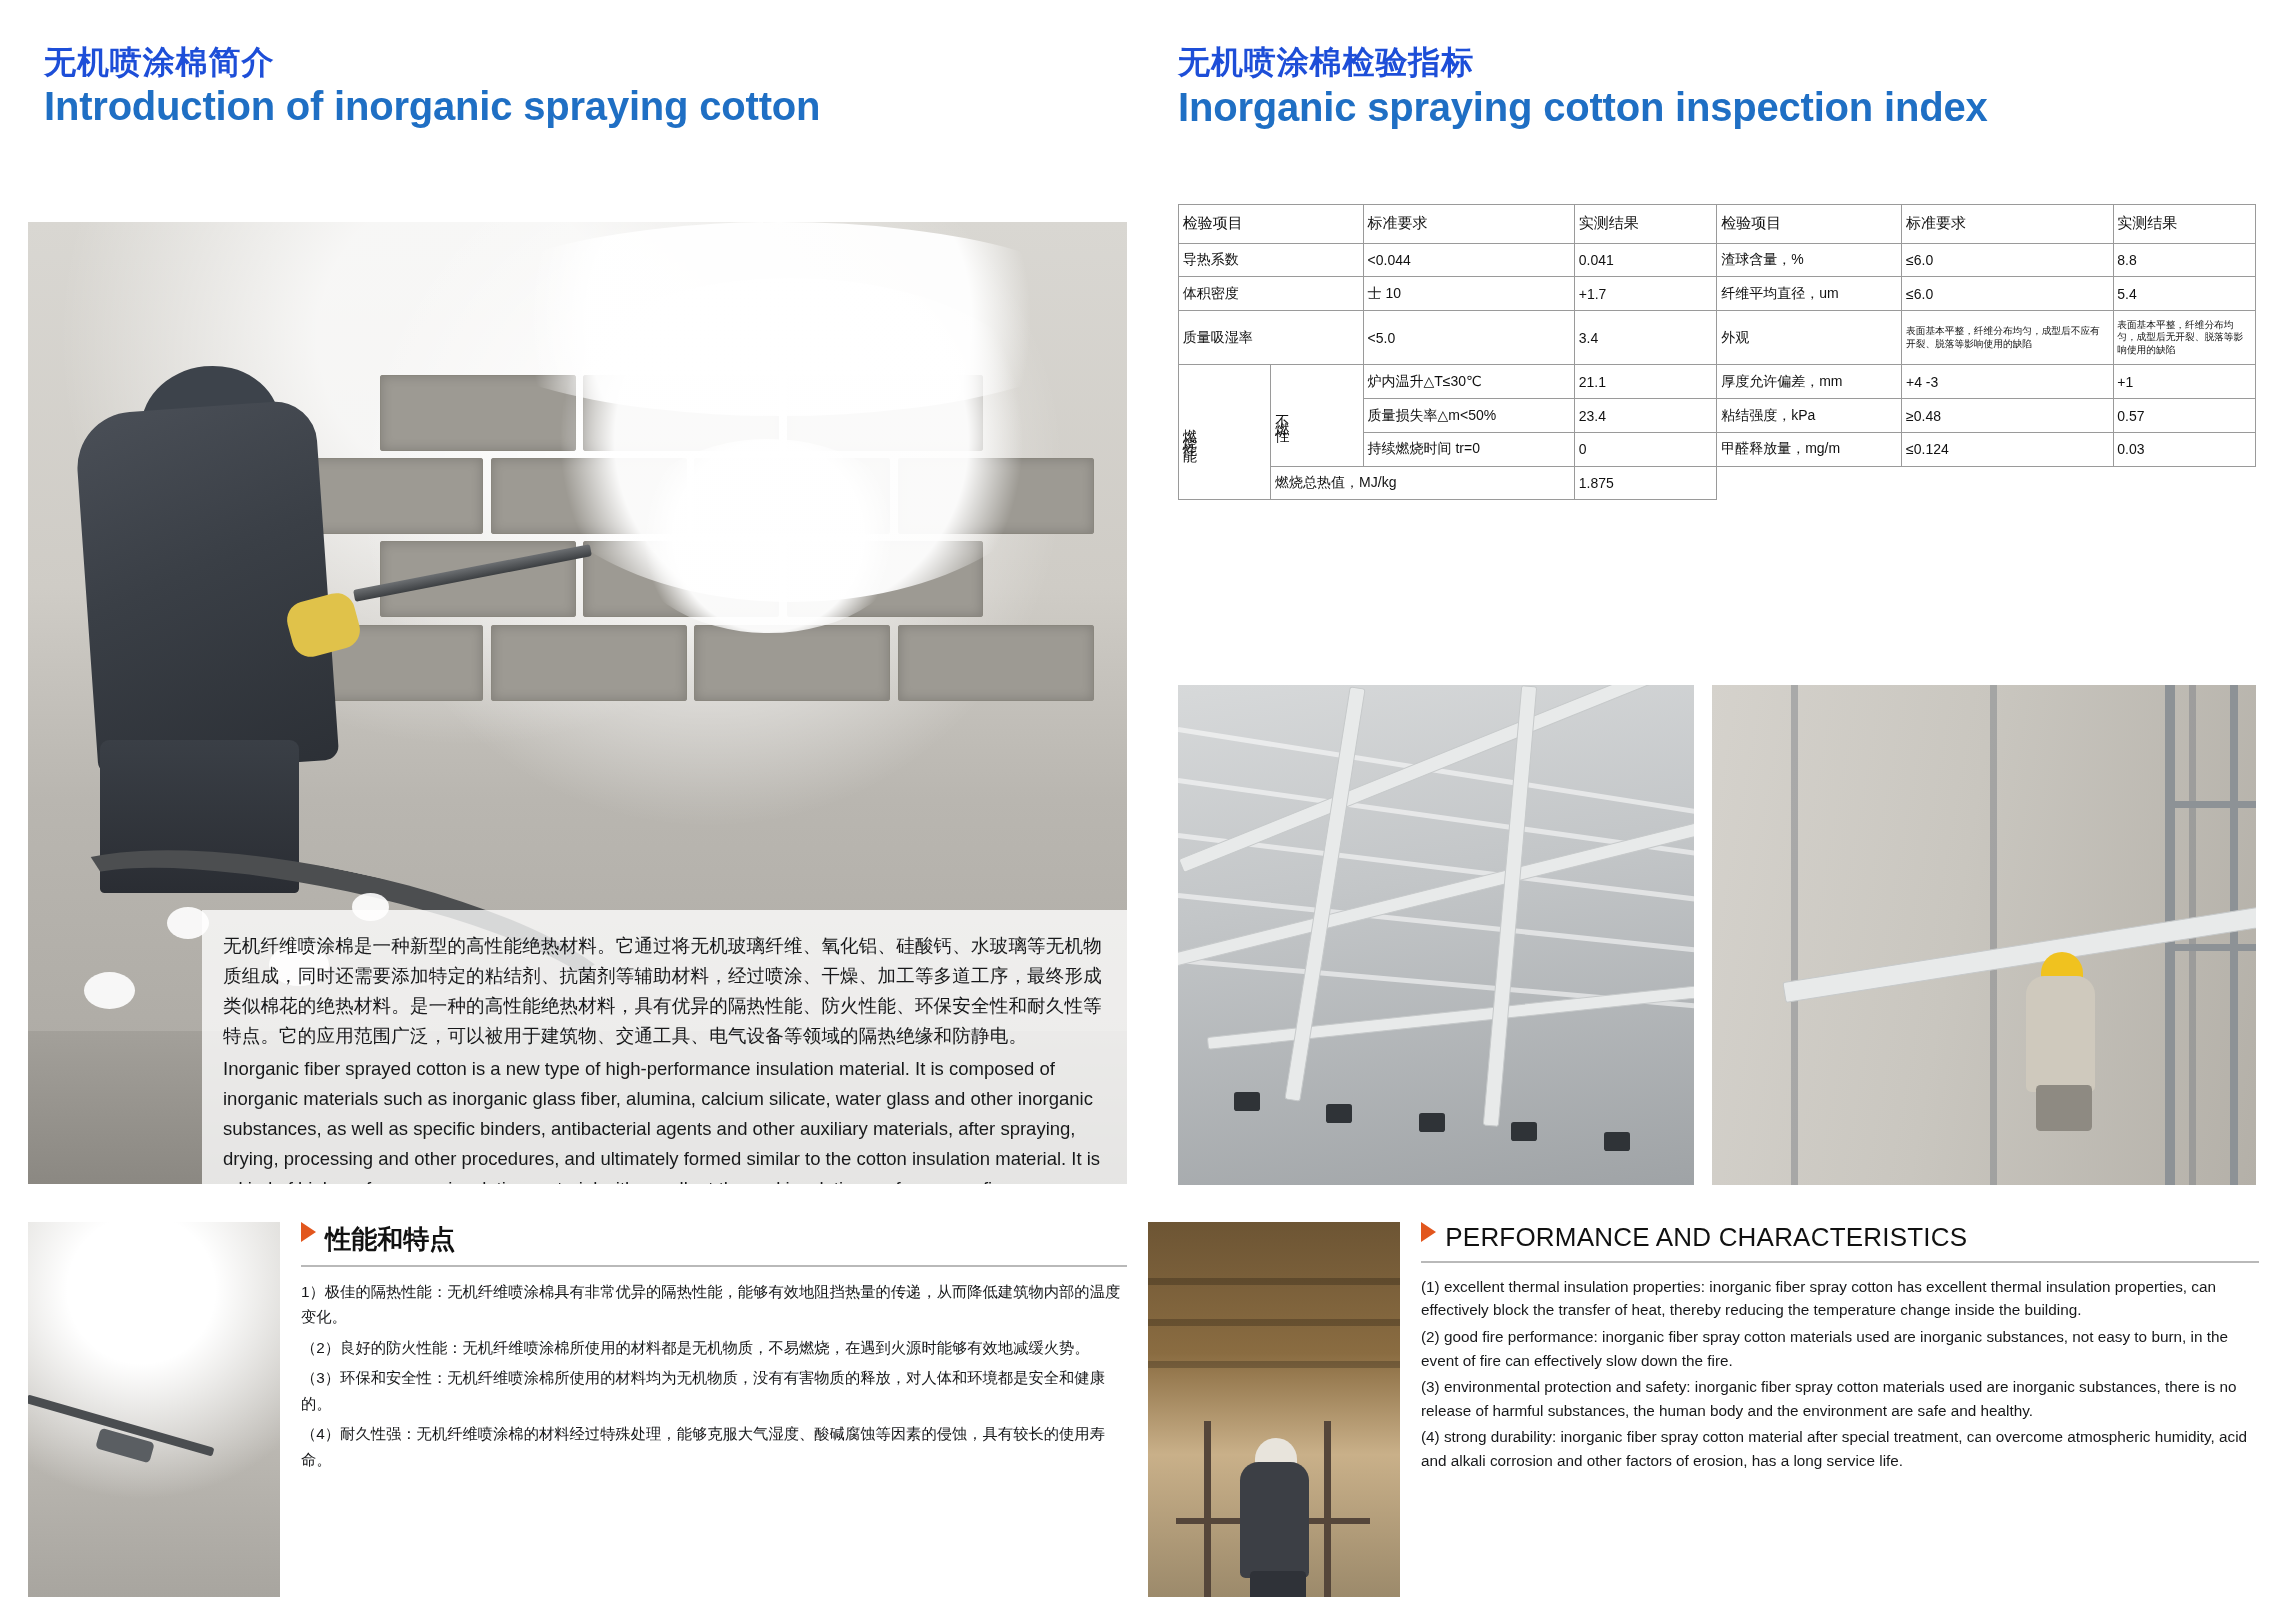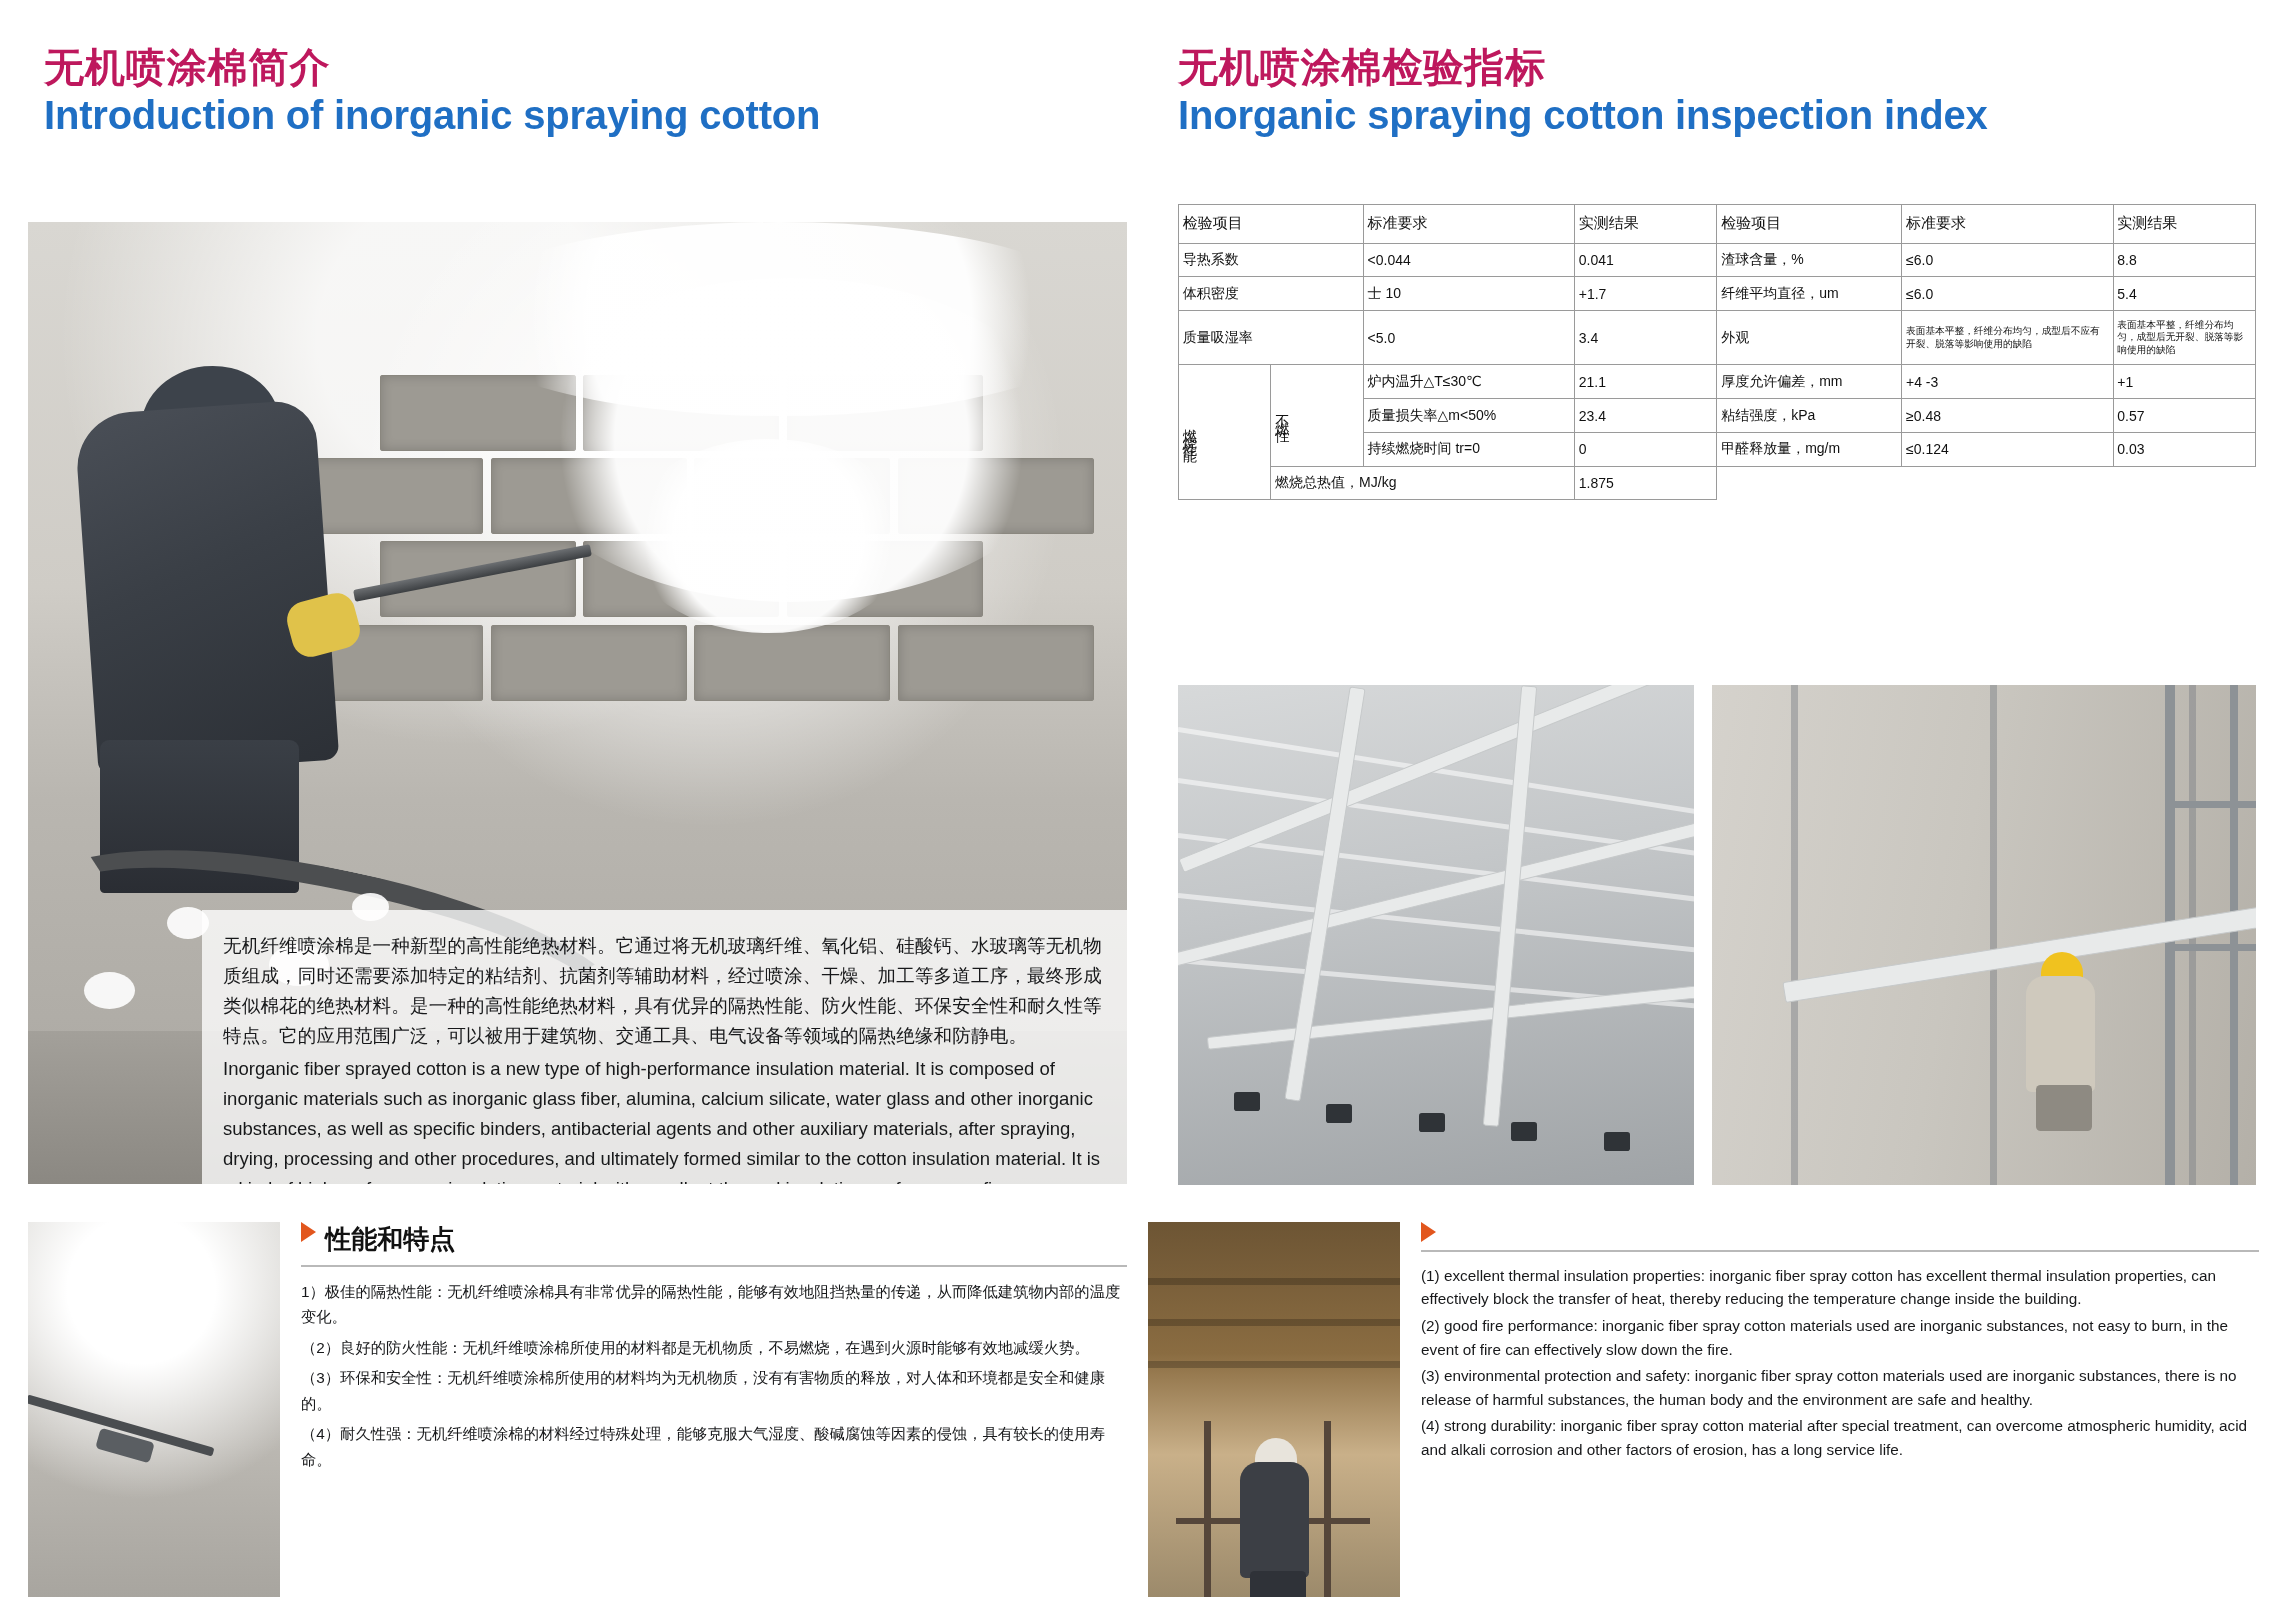--- a/index.html
+++ b/index.html
@@ -9,21 +9,21 @@
     background:#ffffff;
     font-family:"Liberation Sans","DejaVu Sans",sans-serif;
     color:#1a1a1a;
     overflow:hidden;
     position:relative;
   }
   .page{position:absolute;inset:0;}
 
   
   .cn-title{
-    font-size:40px;font-weight:bold;letter-spacing:0.9px;color:#be185d;
+    font-size:32px;font-weight:bold;letter-spacing:0.9px;color:#1d4ed8;
     line-height:1.05;
   }
   .en-title{
     font-size:40px;font-weight:bold;color:#1f6fc4;line-height:1.1;
     letter-spacing:-0.2px;
   }
 
   
   #left-col{position:absolute;left:44px;top:46px;width:1092px;}
   #left-head{margin-bottom:10.2px;}
@@ -396,20 +396,21 @@
       <div class="scaff" style="left:28px;top:296px;width:194px;height:5.6px;background:#55463a;"></div>
       <div class="worker2" style="left:83px;top:208px;">
         <div class="h2" style="background:#e8e4dc;"></div>
         <div class="b2" style="background:#3c3f45;"></div>
         <div class="l2" style="background:#2f3238;"></div>
       </div>
     </div>
     <div class="bot-body">
       <div class="sect-head">
         <div class="tri"></div>
+        <div class="sect-title-en">PERFORMANCE AND CHARACTERISTICS</div>
       </div>
       <div class="rule"></div>
       <div class="bot-text-en">
         <p>(1) excellent thermal insulation properties: inorganic fiber spray cotton has excellent thermal insulation properties, can effectively block the transfer of heat, thereby reducing the temperature change inside the building.</p>
         <p>(2) good fire performance: inorganic fiber spray cotton materials used are inorganic substances, not easy to burn, in the event of fire can effectively slow down the fire.</p>
         <p>(3) environmental protection and safety: inorganic fiber spray cotton materials used are inorganic substances, there is no release of harmful substances, the human body and the environment are safe and healthy.</p>
         <p>(4) strong durability: inorganic fiber spray cotton material after special treatment, can overcome atmospheric humidity, acid and alkali corrosion and other factors of erosion, has a long service life.</p>
       </div>
     </div>
   </div>

